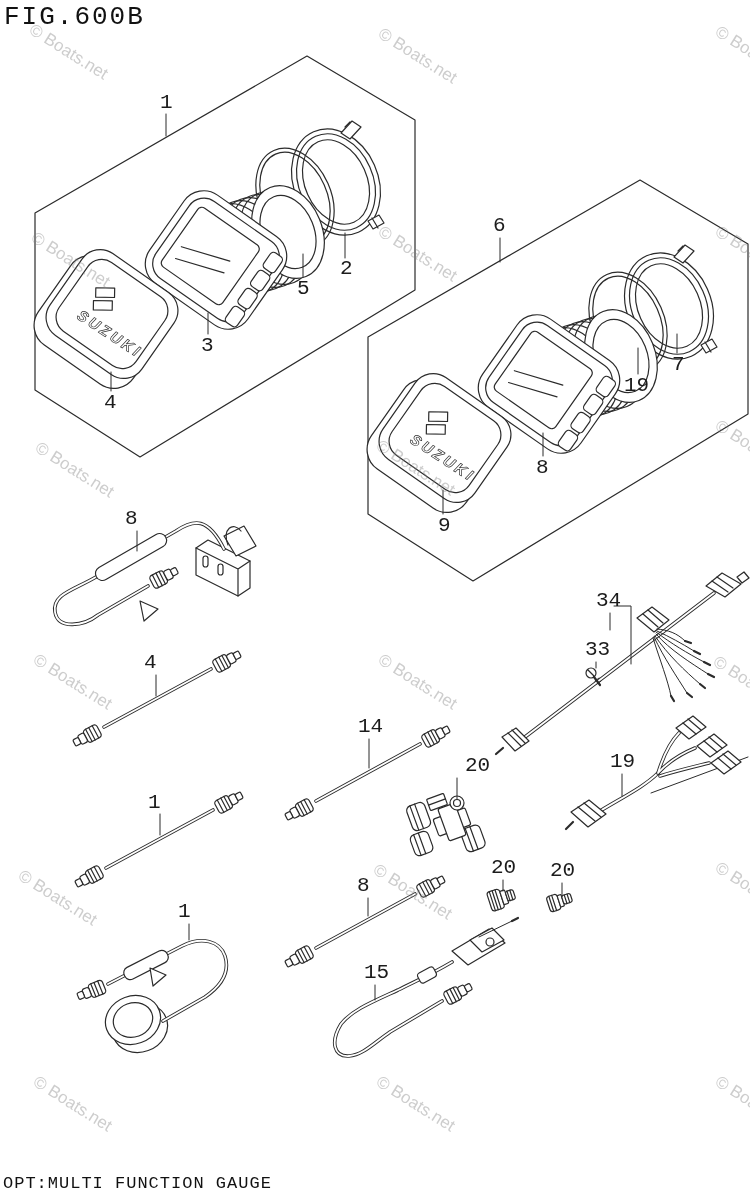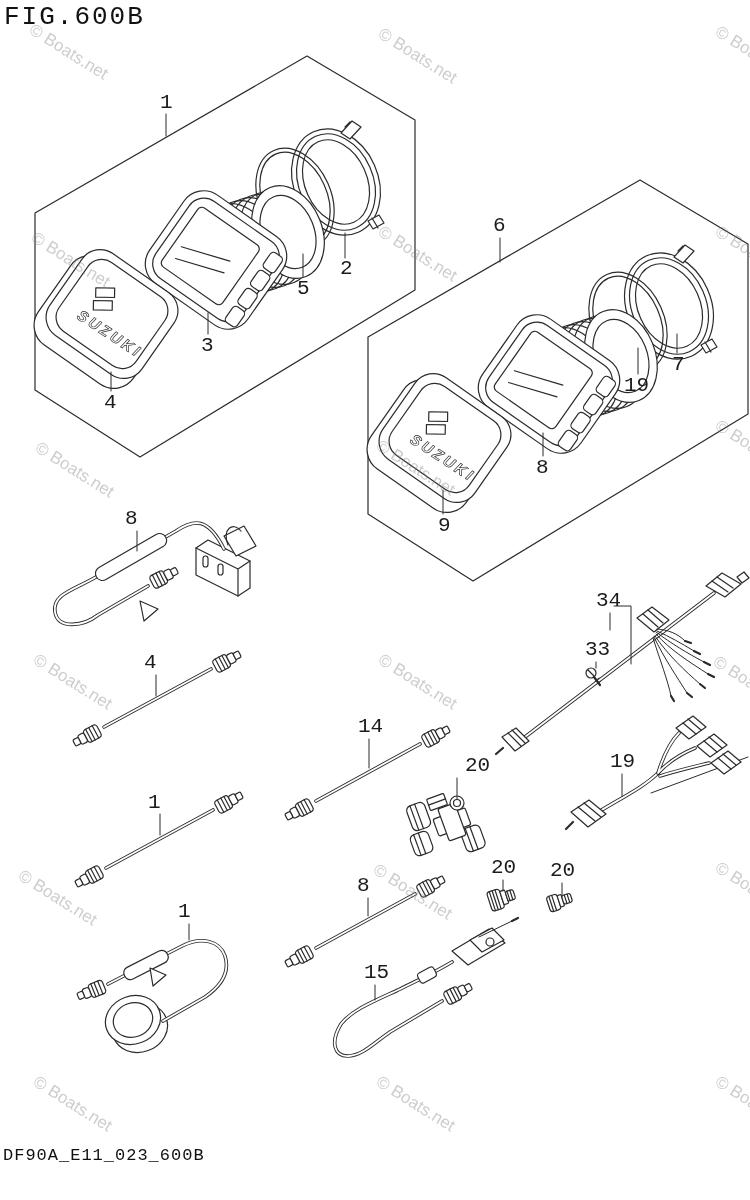--- a/index.html
+++ b/index.html
@@ -306,14 +306,14 @@
   <div class="plabel" style="left:357px;top:875px">8</div>
   <div class="plabel" style="left:178px;top:901px">1</div>
   <div class="plabel" style="left:364px;top:962px">15</div>
   <div class="plabel" style="left:491px;top:857px">20</div>
   <div class="plabel" style="left:550px;top:860px">20</div>
   <div class="plabel" style="left:465px;top:755px">20</div>
   <div class="plabel" style="left:596px;top:590px">34</div>
   <div class="plabel" style="left:585px;top:639px">33</div>
   <div class="plabel" style="left:610px;top:751px">19</div>
 
-  <div class="footer-line footer-code">DF90A_E11_023_600B</div>
+  <div class="footer-line footer-caption">OPT:MULTI FUNCTION GAUGE</div>
 </div>
 
 </body></html>

